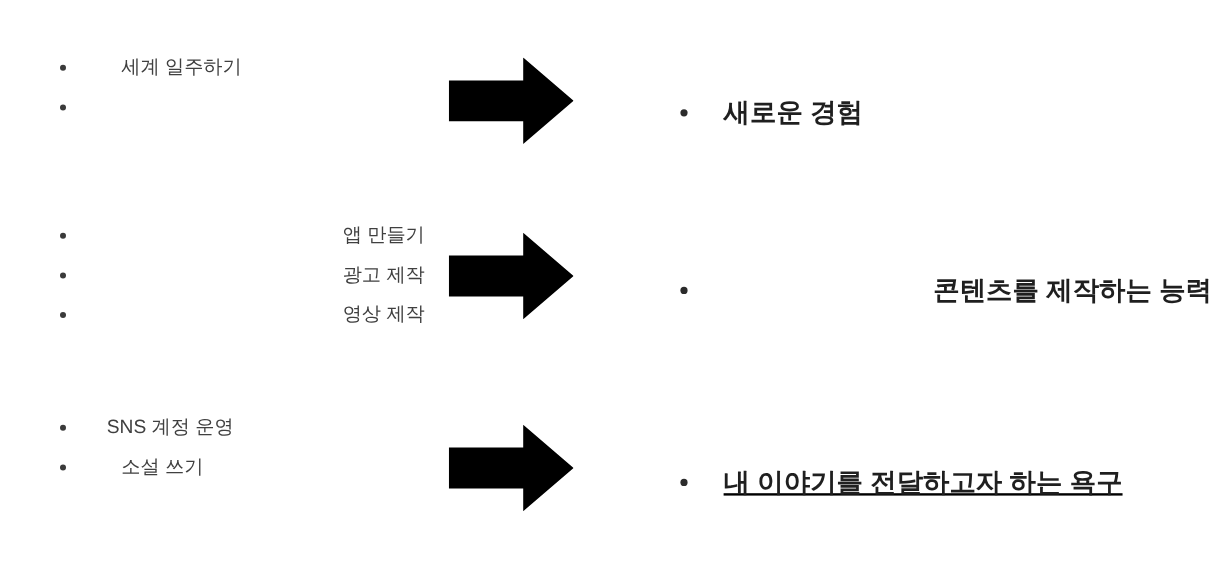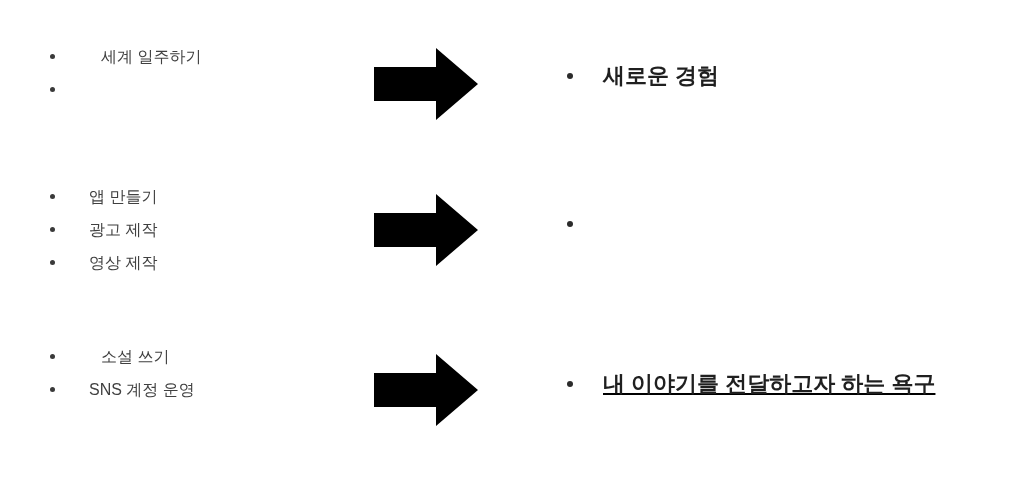--- a/index.html
+++ b/index.html
@@ -21,21 +21,21 @@
     inset: 0;
   }
 
   
   .row {
     position: absolute;
     left: 0;
     width: 1019px;
   }
   .row-1 { top: 40px;  height: 90px; }
-  .row-2 { top: 180px; height: 105px; }
+  .row-2 { top: 180px; height: 105px; text-align: right; }
   .row-3 { top: 340px; height: 105px; }
 
   
   .inputs {
     position: absolute;
     left: 44px;
     top: 0;
     width: 310px;
     margin: 0;
     padding: 0;
@@ -88,20 +88,21 @@
   .row-3 .outcome { top: 28px; text-decoration: underline; }
   .outcome-item {
     position: relative;
     display: block;
     color: #1f1f1f;
     font-size: 22px;
     font-weight: bold;
     line-height: 32px;
     white-space: nowrap;
     padding-left: 43px;
+    margin-top: 18px;
   }
   .outcome-item .bullet {
     position: absolute;
     left: 7px;
     top: 13px;
     width: 6px;
     height: 6px;
     border-radius: 50%;
     background: #2b2b2b;
   }
@@ -154,33 +155,34 @@
 
     <div class="arrow">
       <svg viewBox="0 0 104 72" xmlns="http://www.w3.org/2000/svg" aria-hidden="true">
         <polygon points="0,19 62,19 62,0 104,36 62,72 62,53 0,53" fill="#000000"></polygon>
       </svg>
     </div>
 
     <ul class="outcome">
       <li class="outcome-item">
         <span class="bullet"></span>
+        <span class="label">콘텐츠를 제작하는 능력</span>
       </li>
     </ul>
   </div>
 
   <div class="row row-3">
     <ul class="inputs">
+      <li class="input-item">
+        <span class="bullet"></span>
+        <span class="label">SNS 계정 운영</span>
+      </li>
       <li class="input-item indented">
         <span class="bullet"></span>
         <span class="label">소설 쓰기</span>
-      </li>
-      <li class="input-item">
-        <span class="bullet"></span>
-        <span class="label">SNS 계정 운영</span>
       </li>
     </ul>
 
     <div class="arrow">
       <svg viewBox="0 0 104 72" xmlns="http://www.w3.org/2000/svg" aria-hidden="true">
         <polygon points="0,19 62,19 62,0 104,36 62,72 62,53 0,53" fill="#000000"></polygon>
       </svg>
     </div>
 
     <ul class="outcome">

